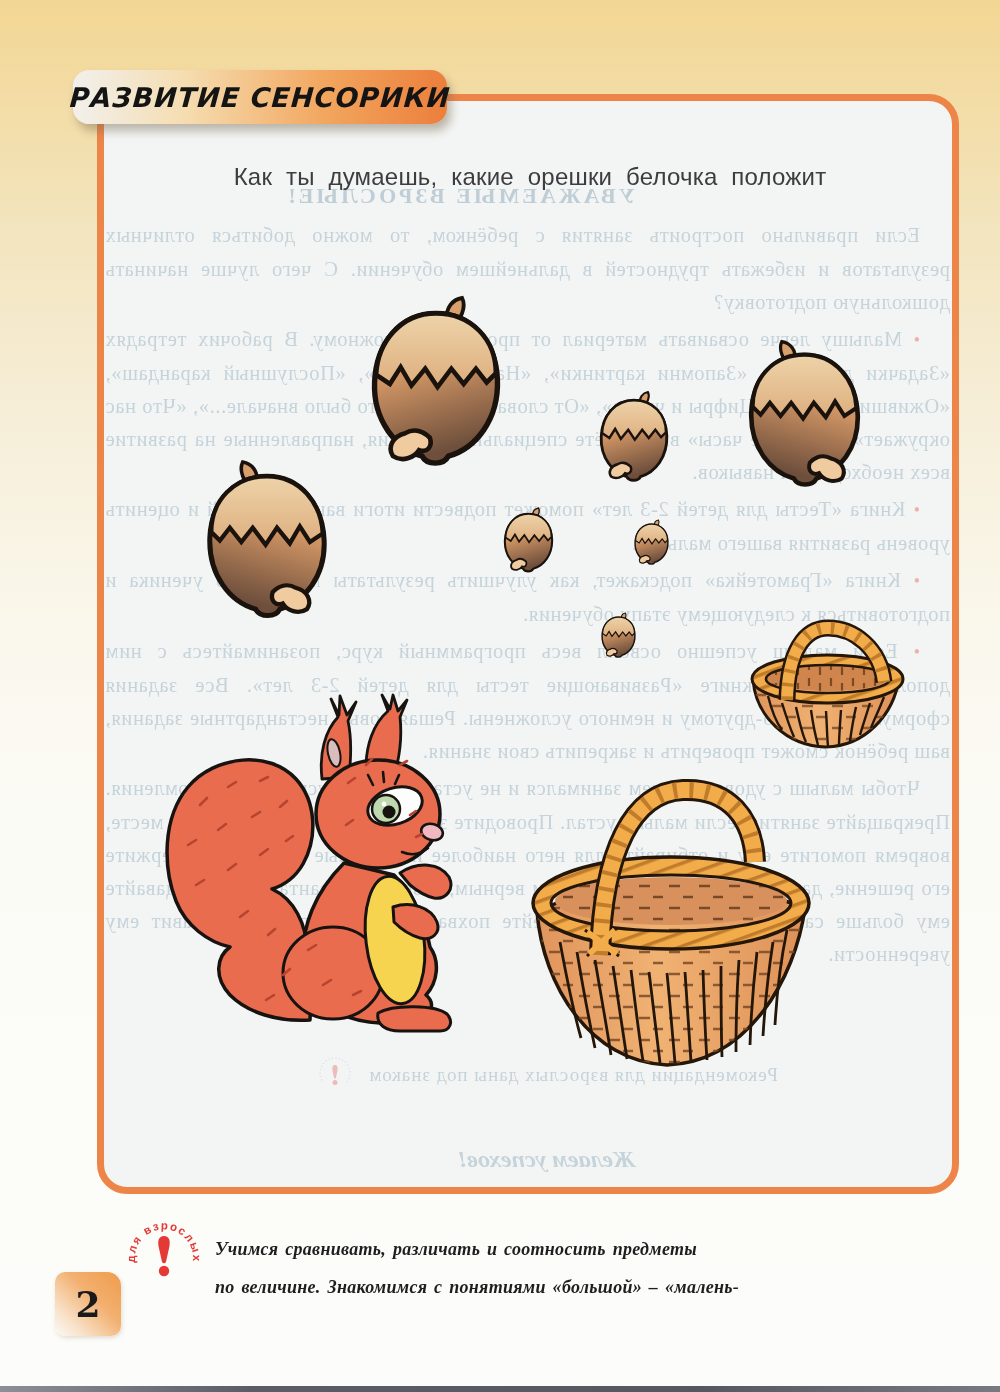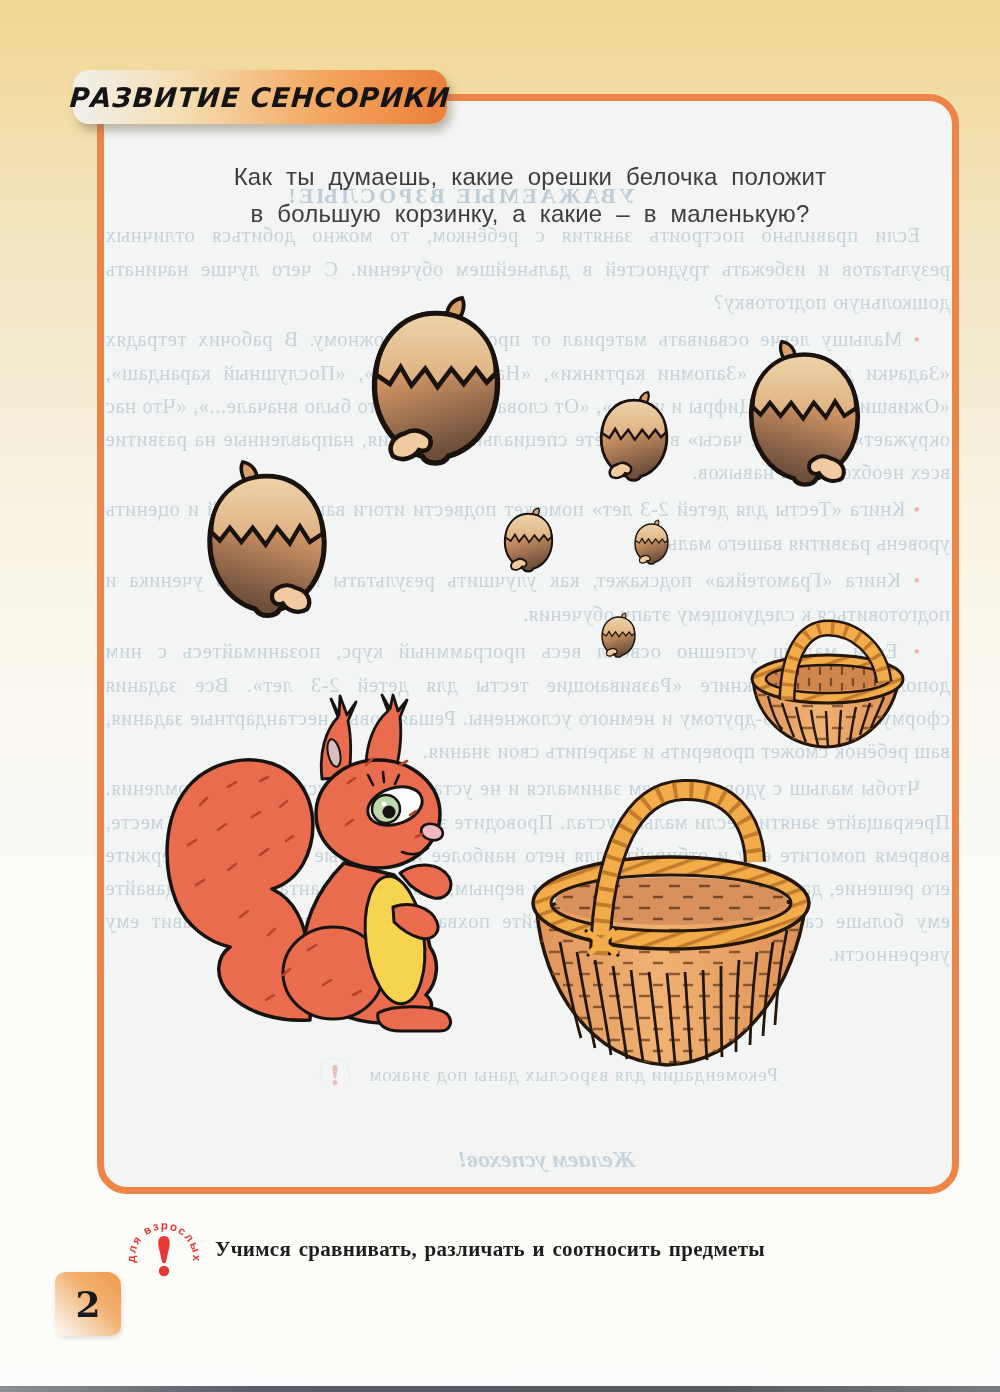--- a/index.html
+++ b/index.html
@@ -34,22 +34,22 @@
     font-size:20.5px;line-height:33px;letter-spacing:.6px;}
   .st-bullet{color:rgba(236,120,105,.55);font-size:18px;}
   .st-legend{left:358px;top:1064px;width:420px;transform:scaleX(-1);
     font-size:19px;letter-spacing:1px;z-index:5;}
   .st-legend-icon{left:316px;top:1054px;z-index:5;opacity:.4;transform:scaleX(-1);}
   .st-wish{left:400px;top:1146px;width:235px;transform:scaleX(-1);
     font-style:italic;font-weight:700;font-size:24px;z-index:5;}
   
   .adult-icon{left:126px;top:1212px;z-index:20;}
   .note{left:215px;top:1230px;width:740px;z-index:20;
-    font-family:"Liberation Serif",serif;font-weight:700;
-    font-size:21px;line-height:38px;color:#1e1e1e;letter-spacing:.3px;word-spacing:2px;}
+    font-family:"Liberation Serif",serif;font-style:italic;font-weight:700;
+    font-size:18px;line-height:38px;color:#1e1e1e;letter-spacing:.3px;word-spacing:2px;}
   
   .pagenum{left:55px;top:1272px;width:66px;height:64px;border-radius:10px 14px 10px 10px;
     background:linear-gradient(225deg,#ef9c4b 0%,#f2b070 40%,#f8e3cb 78%,#fbfaf6 100%);
     display:flex;align-items:center;justify-content:center;z-index:20;
     box-shadow:1px 2px 4px rgba(150,130,100,.25);}
   .pagenum span{font-family:"DejaVu Serif",serif;font-weight:700;font-size:36px;color:#1a1a1a;}
   svg.illus{position:absolute;z-index:15;overflow:visible;}
 </style>
 </head>
 <body>
@@ -109,21 +109,20 @@
 <svg class="abs st-legend-icon" width="38" height="38" viewBox="0 0 76 76">
   <path d="M14,56 A30,30 0 1 1 62,56" fill="none" stroke="#aebecb" stroke-width="3" stroke-dasharray="2 5"></path>
   <path d="M38,22 C33,22 32,27 33,33 L36,47 C36,50 40,50 40,47 L43,33 C44,27 43,22 38,22 Z" fill="#e06a64"></path>
   <circle cx="38" cy="57" r="5" fill="#e06a64"></circle>
 </svg>
 <div class="abs ghost st-legend">Рекомендации для взрослых даны под знаком</div>
 <div class="abs ghost st-wish">Желаем успехов!</div>
 
 <div class="abs question">
   <div>Как ты думаешь, какие орешки белочка положит</div>
-  <div>в большую корзинку, а какие – в маленькую?</div>
 </div>
 
 <svg class="illus" style="left:358px;top:298px" width="156" height="172" viewBox="0 0 100 112">
     <use href="#nutSym"></use>
   </svg>
 <svg class="illus" style="left:593px;top:390px" width="82" height="96" viewBox="0 0 100 112">
     <use href="#nutSym"></use>
   </svg>
 <svg class="illus" style="left:738px;top:341px" width="133" height="150" viewBox="0 0 100 112">
     <use href="#nutSym" transform="translate(100,0) scale(-1,1)"></use>
@@ -258,19 +257,20 @@
       <path id="adArc" d="M10,54 A29,29 0 1 1 66,54" fill="none"></path>
     </defs>
   <text font-family="Liberation Sans, sans-serif" font-size="11.5" font-weight="700" fill="#e53935" letter-spacing="1.5">
     <textPath href="#adArc" startOffset="50%" text-anchor="middle">для взрослых</textPath>
   </text>
   <path d="M38,24 C32.5,24 31.5,29 32.7,35 L35.8,49 C36.2,52 39.8,52 40.2,49 L43.3,35 C44.5,29 43.5,24 38,24 Z" fill="#e53935"></path>
   <circle cx="38" cy="59" r="5.2" fill="#e53935"></circle>
 </svg>
 <div class="abs note">
     <div>Учимся сравнивать, различать и соотносить предметы</div>
+    <div>по величине. Знакомимся с понятиями «большой» – «малень-</div>
   </div>
 
 <div class="abs pagenum">
   <span>2</span>
 </div>
 
 <div class="abs bottom-edge"></div>
 
 </body></html>

